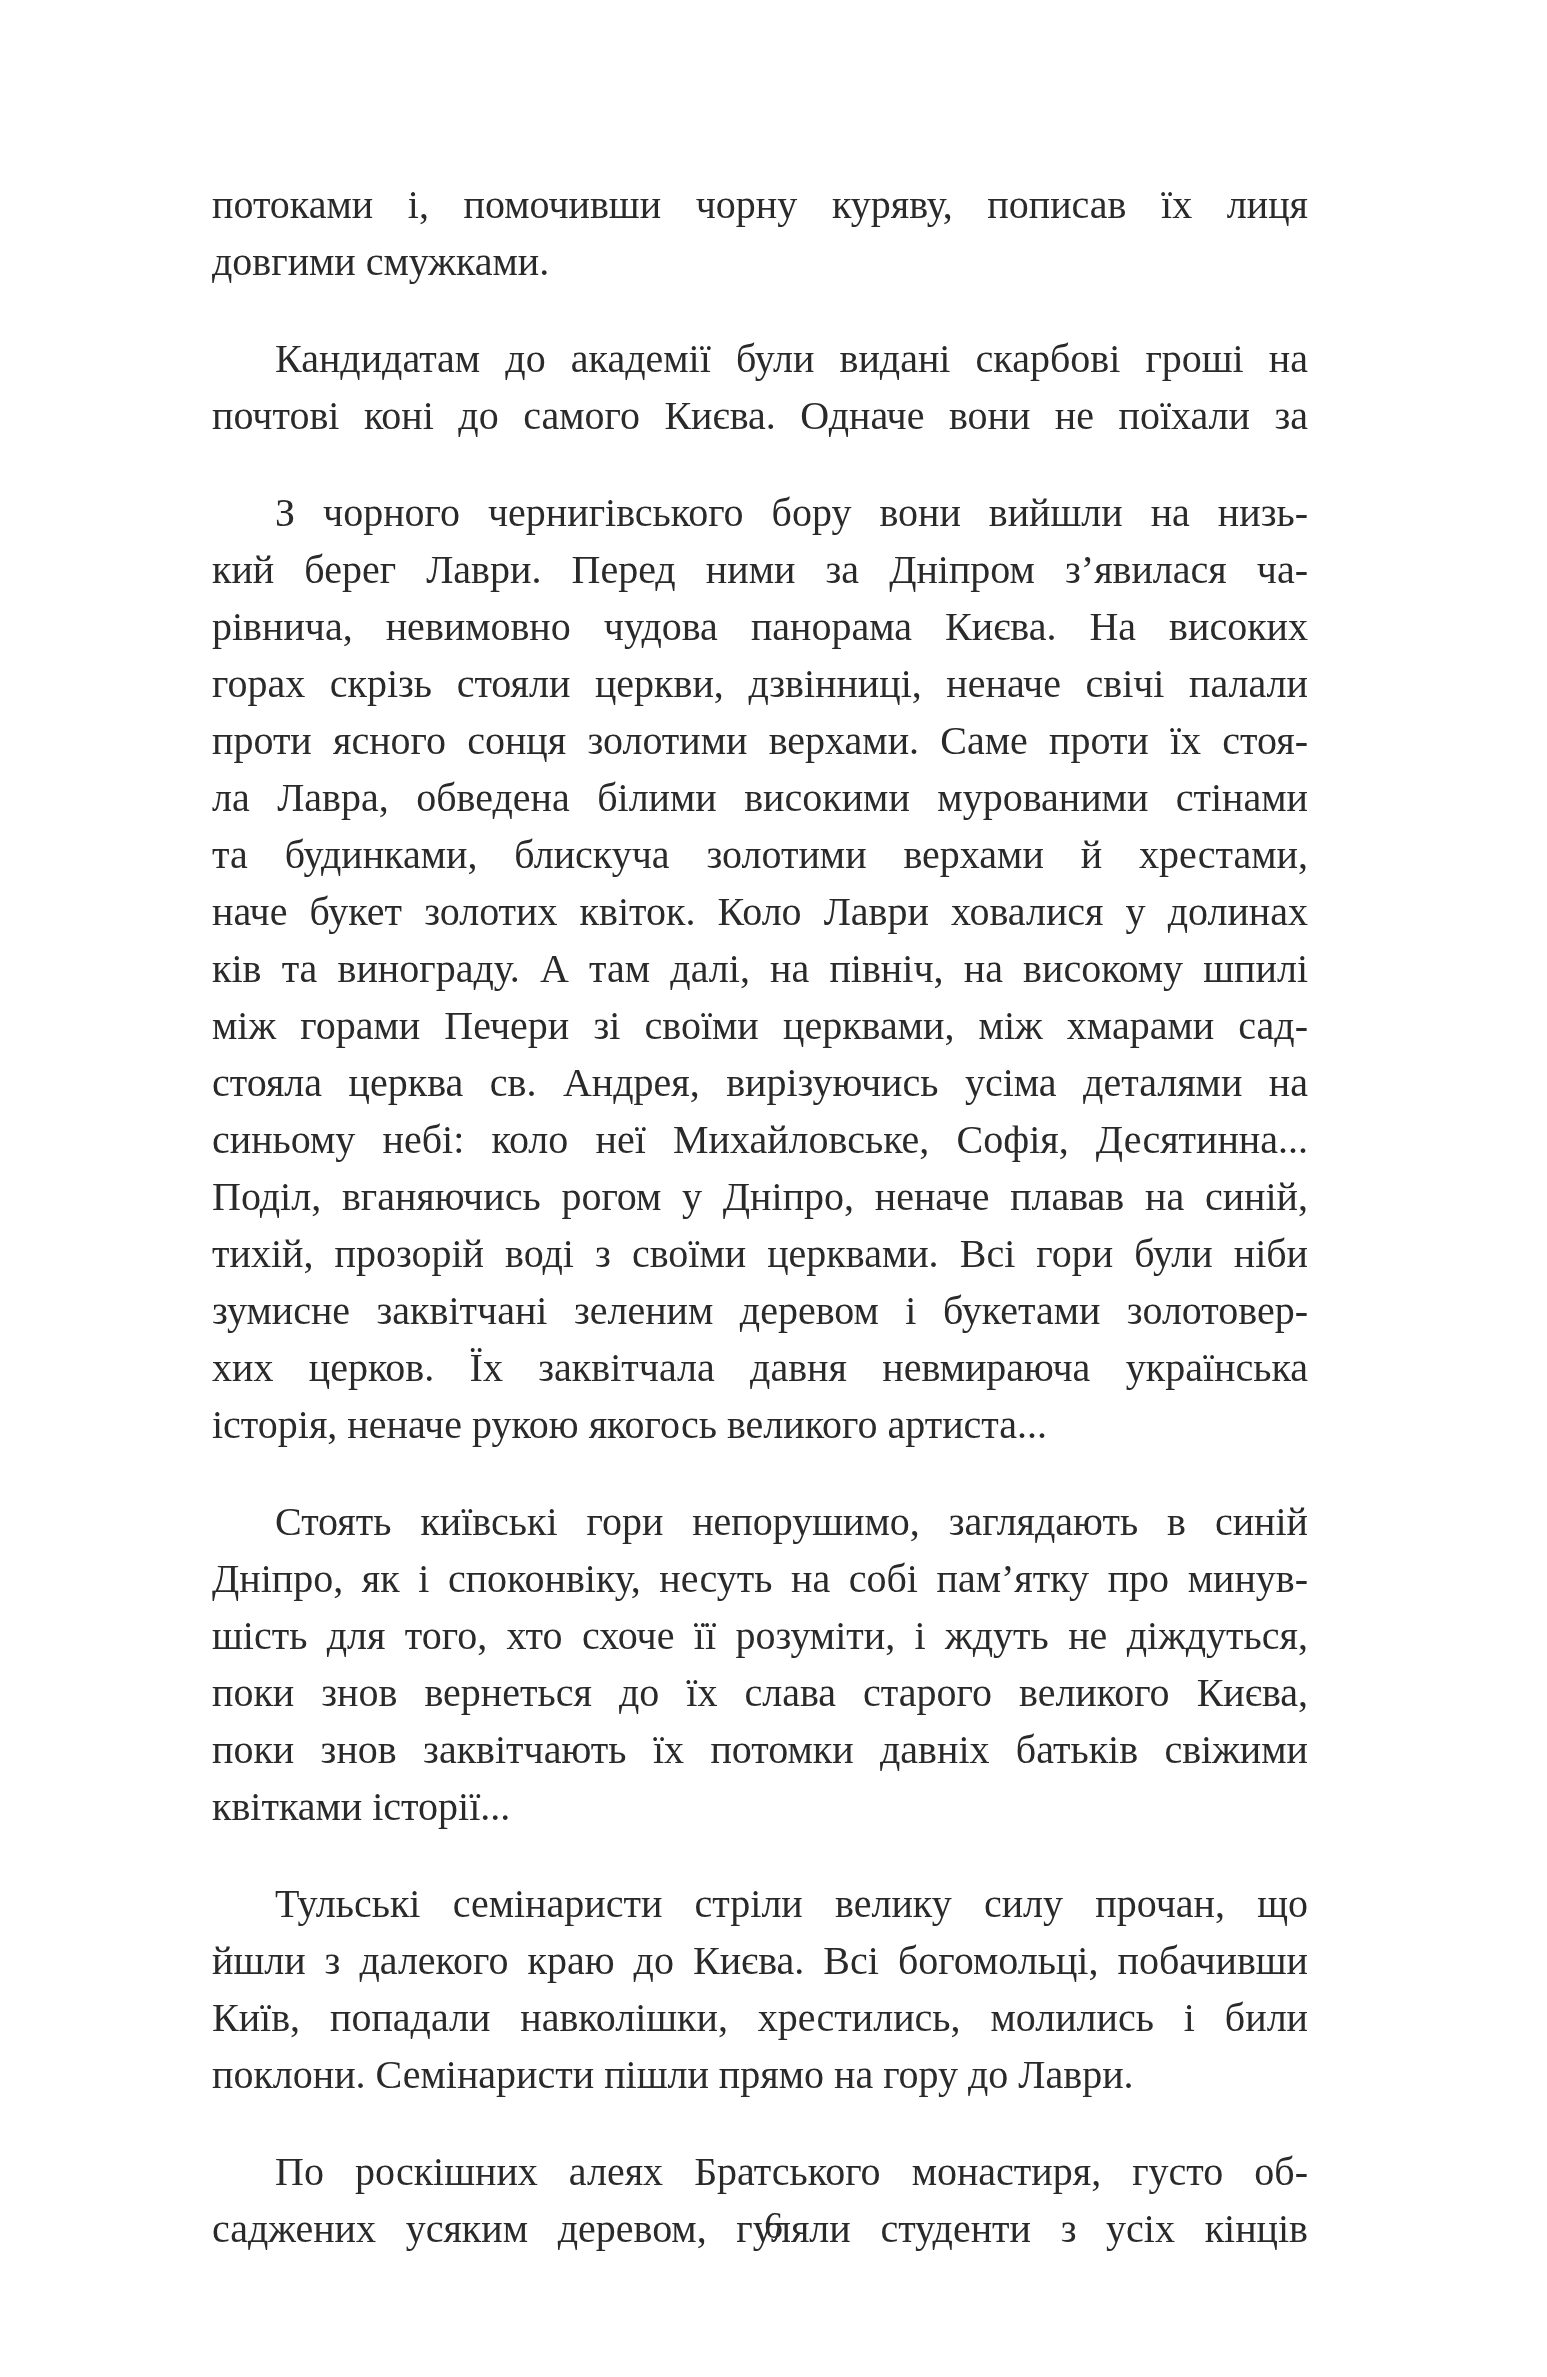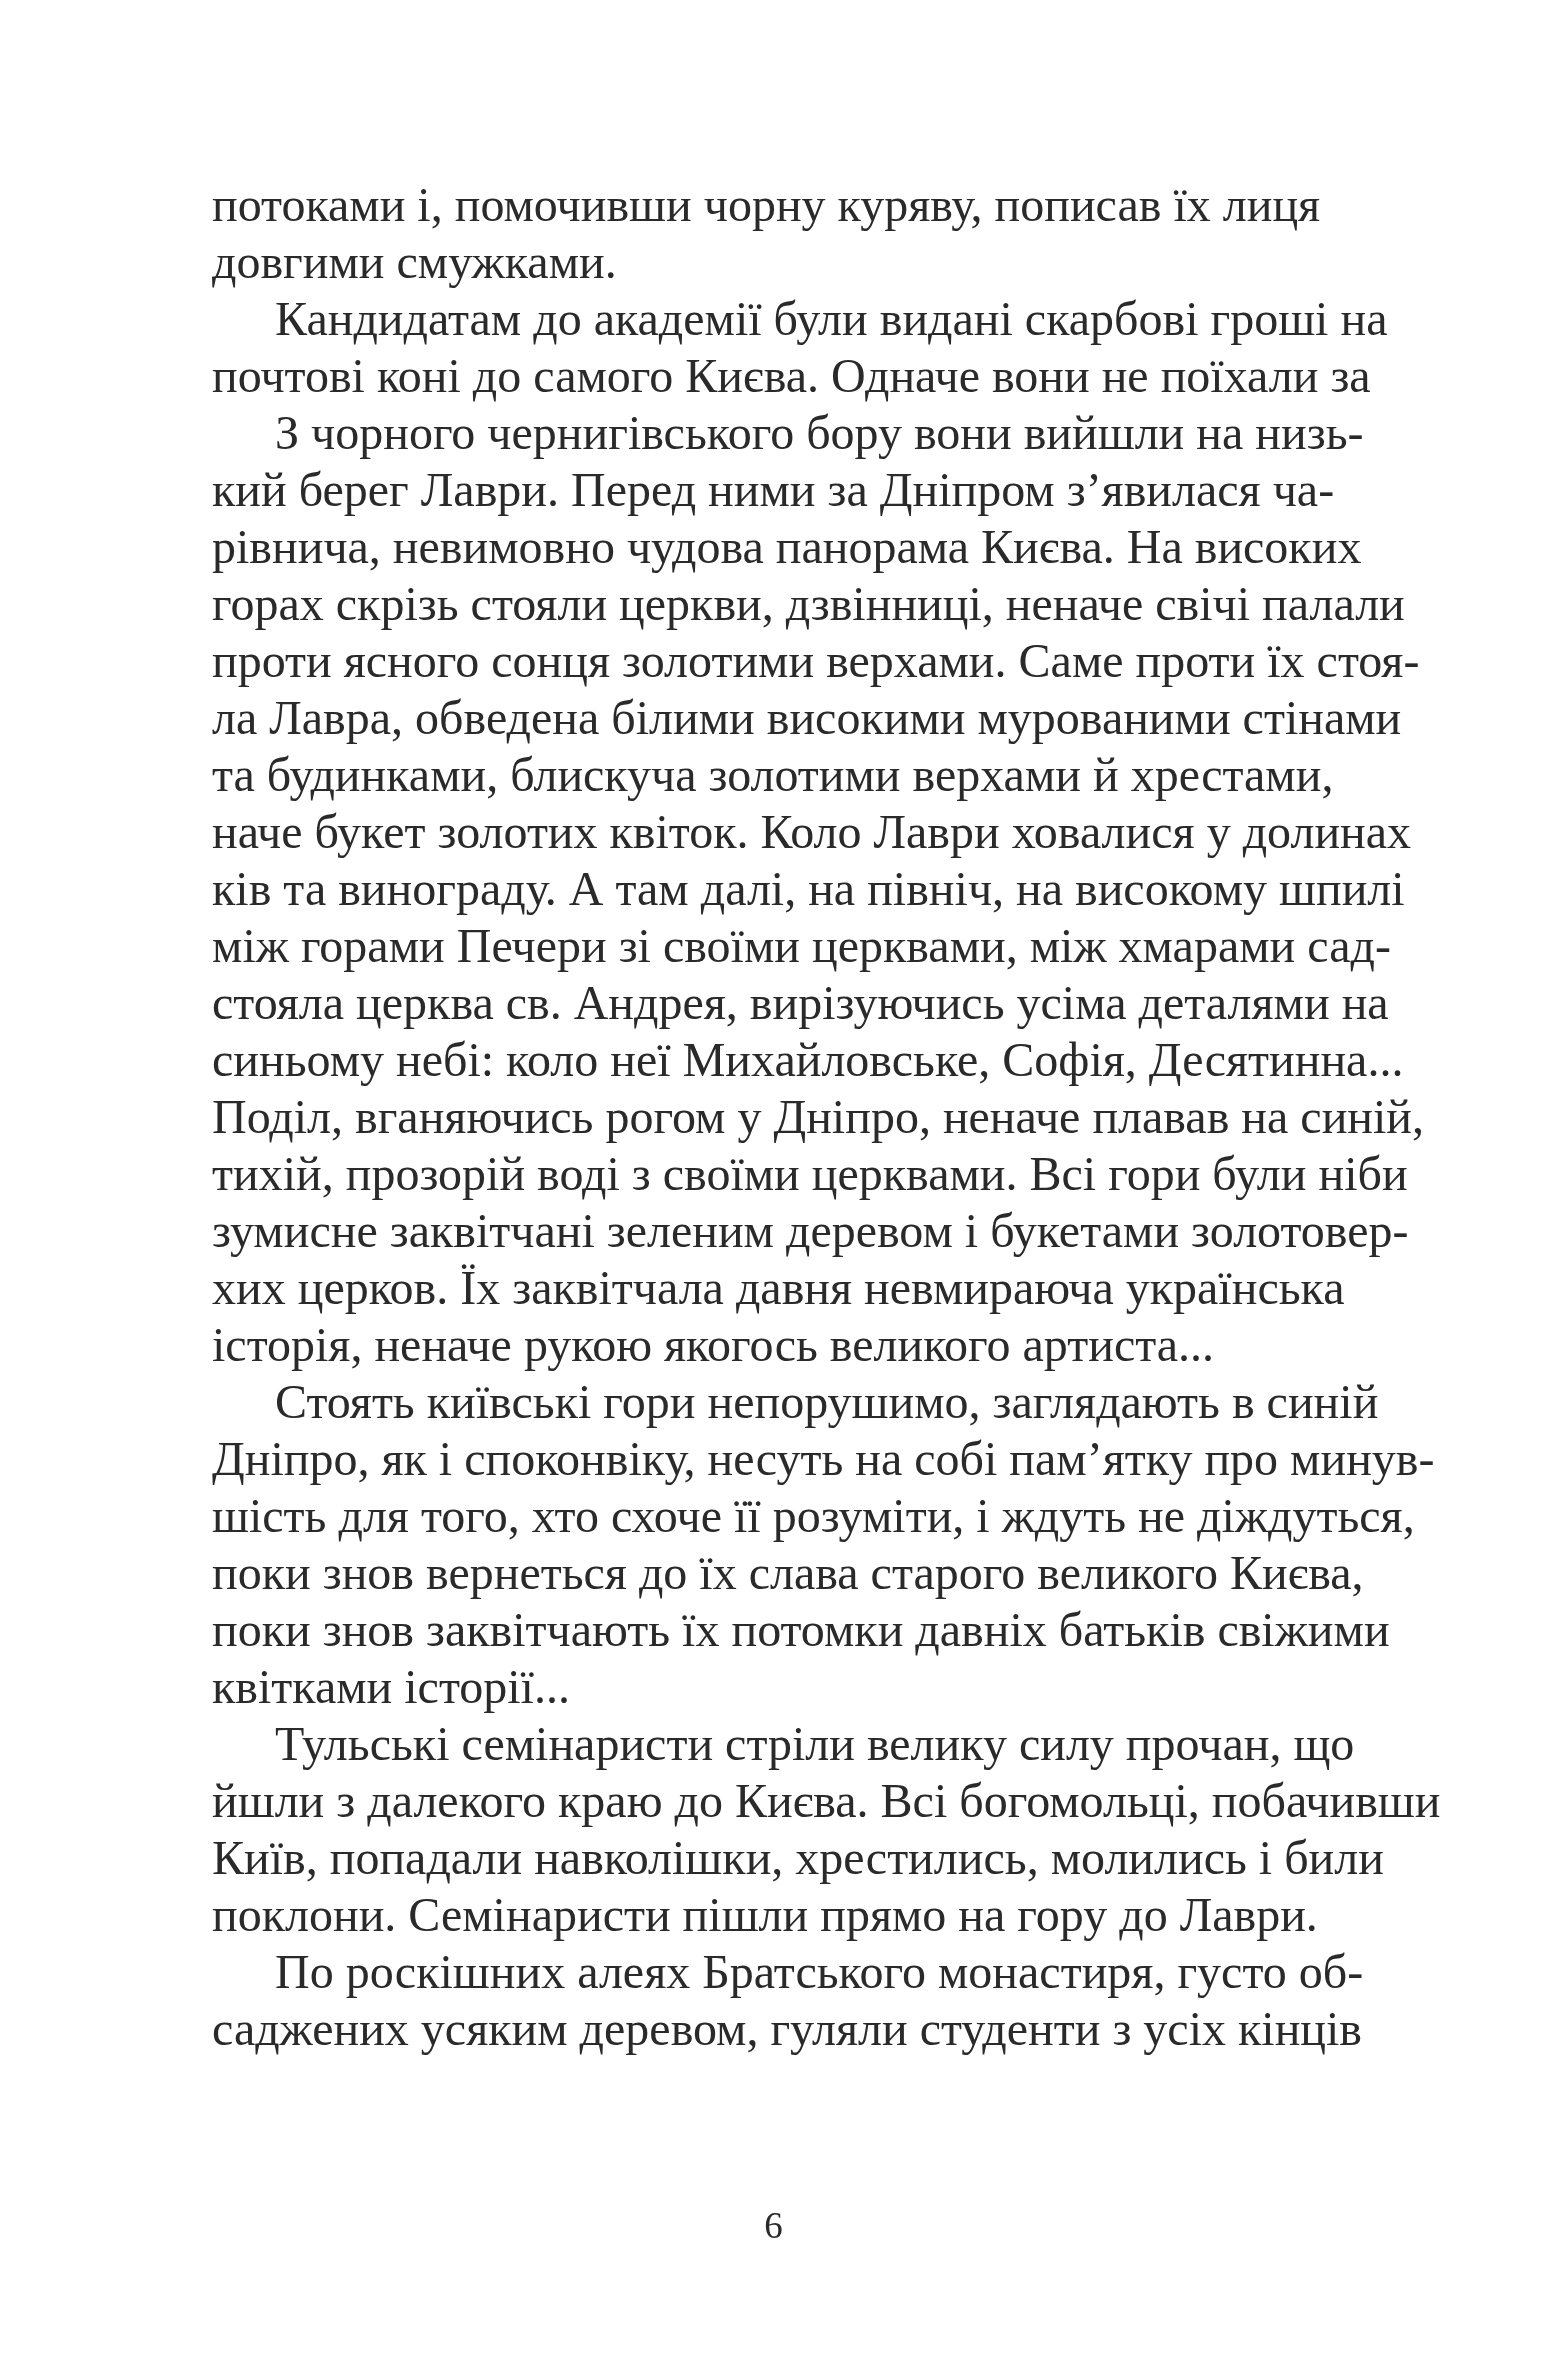--- a/index.html
+++ b/index.html
@@ -1,24 +1,24 @@
 <!DOCTYPE html>
 <html style="font-size:13px"><head>
 <meta charset="utf-8">
 <style>
   html, body { margin:0; padding:0; background:#ffffff; }
   body { width:1547px; height:2377px; position:relative; overflow:hidden; }
   .page-text {
     position:absolute; left:212px; top:176px; width:1096px;
     font-family:"Liberation Serif", "DejaVu Serif", serif;
-    font-size:48px; line-height:57px; color:#2a2a2a;
+    font-size:40px; line-height:57px; color:#2a2a2a;
   }
   .line { display:block; white-space:nowrap; text-align:justify; text-align-last:justify; height:57px; }
   .line.last { text-align-last:left; }
-  .line.indent { padding-left:63px; }
+  .line.indent { padding-left:63px;margin-top:40px; }
   .page-number {
     position:absolute; left:0; width:1547px; top:2204px; text-align:center;
     font-family:"Liberation Serif", "DejaVu Serif", serif; font-size:37px; color:#2a2a2a;
   }
 </style>
 </head>
 <body>
 
 <div class="page-text" id="text-container">
     <span class="line">потоками і, помочивши чорну куряву, пописав їх лиця</span>

